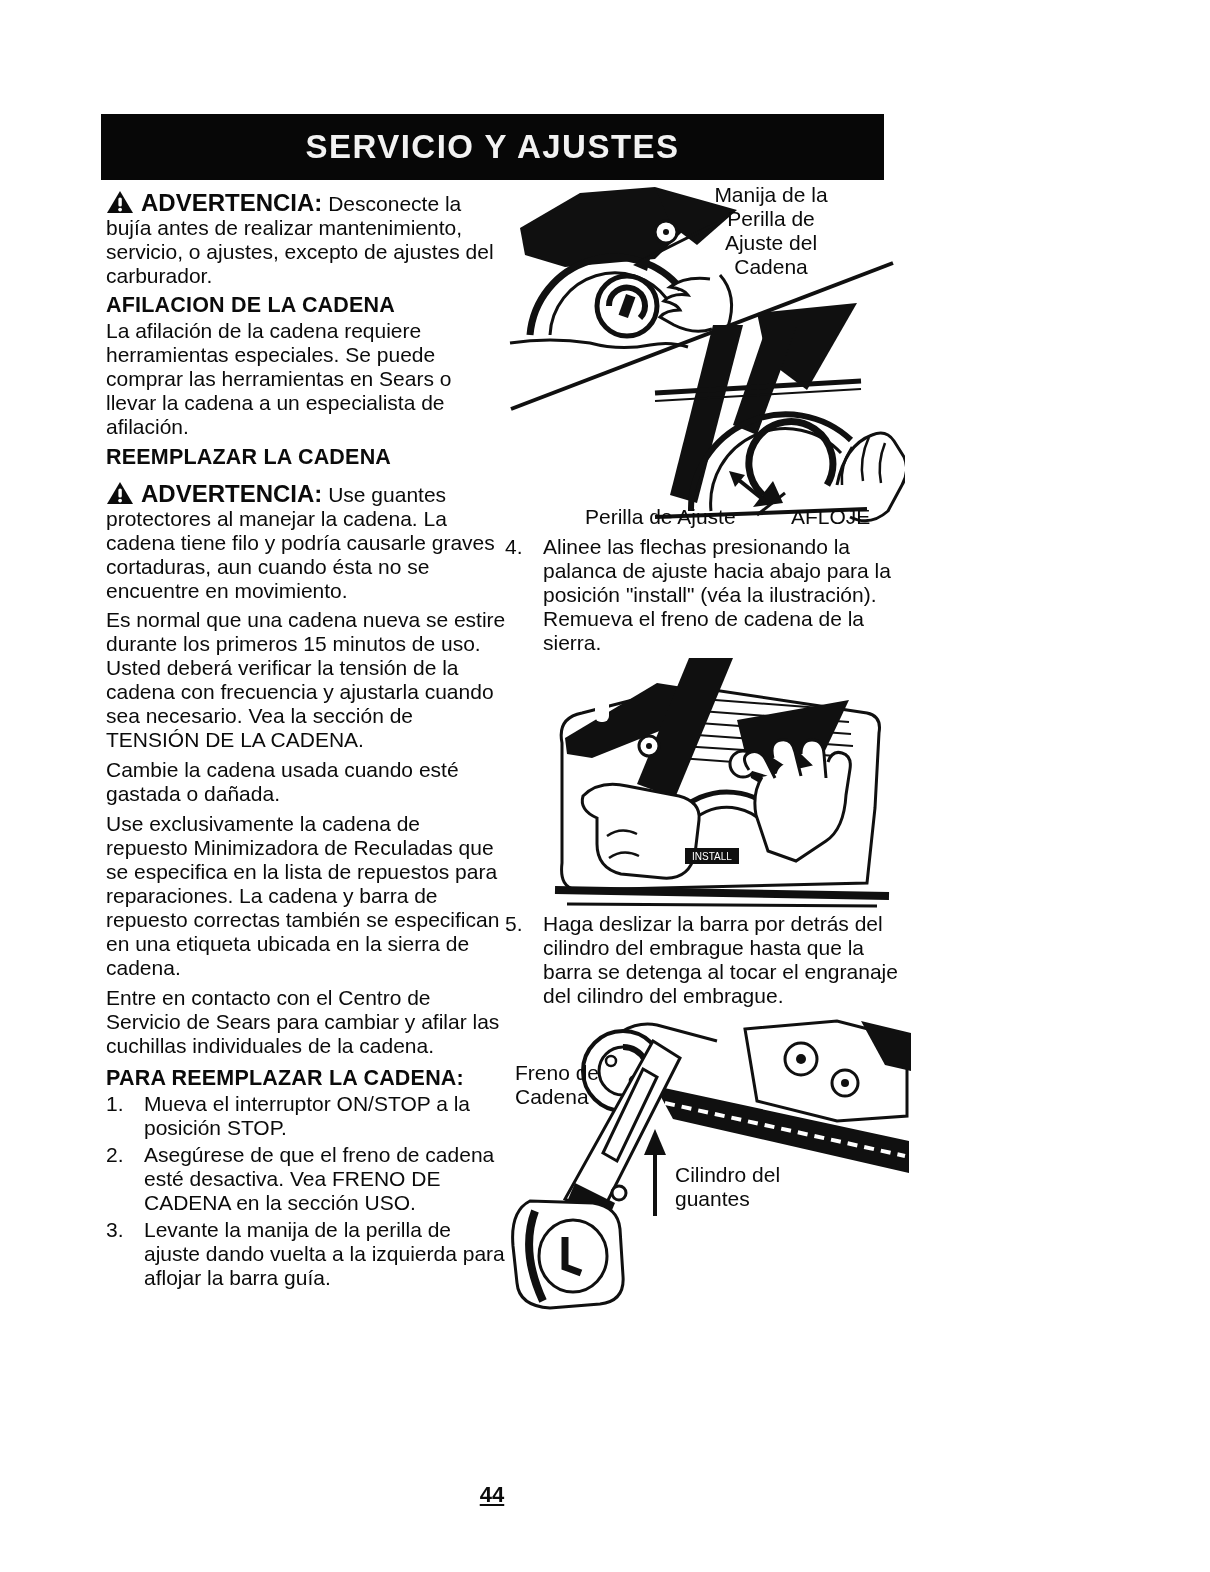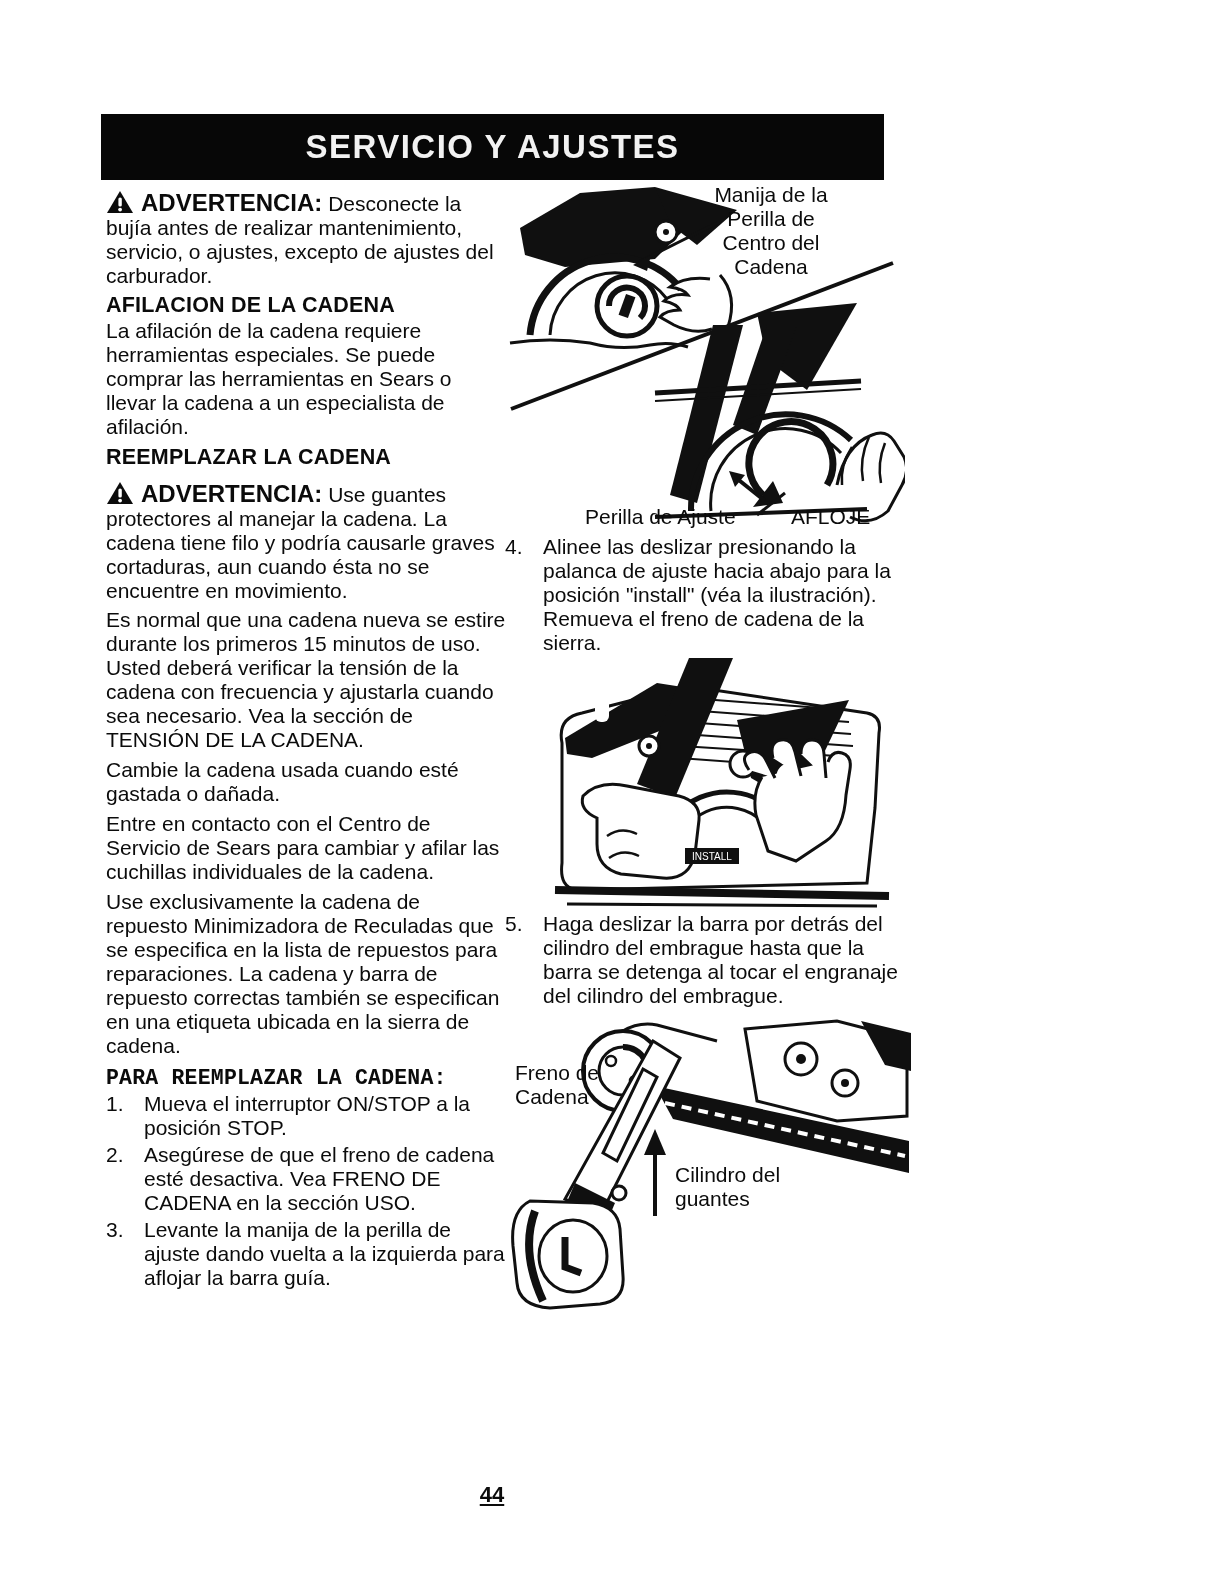--- a/index.html
+++ b/index.html
@@ -18,21 +18,21 @@
   .col-left {
     position:absolute; left:106px; top:190px; width:400px;
     font-size:21px; line-height:24px;
   }
   .col-right {
     position:absolute; left:505px; top:183px; width:406px;
     font-size:21px; line-height:24px;
   }
   p.body { margin:0 0 6px 0; }
   h3.sect { font-size:21.5px; font-weight:bold; margin:3px 0 2px 0; letter-spacing:0.2px; }
-  h3.sect.gap-top { margin-top:8px;font-family:Liberation Mono, monospace; }
+  h3.sect.gap-top { margin-top:8px; }
   .warning { margin:0 0 5px 0; }
   .warning.gap-top { margin-top:12px; }
   .warn-label { font-weight:bold; font-size:24px; }
   .tri { display:inline-block; vertical-align:-3px; margin-right:7px; }
   .steps { margin-top:1px; }
   .step { display:flex; margin:0 0 3px 0; }
   .step-num { flex:0 0 38px; width:38px; }
   .step-text { flex:1; }
   .fig { position:relative; }
   .fig1 { height:352px; }
@@ -75,22 +75,22 @@
       <svg class="tri" width="28" height="24" viewBox="0 0 28 24">
         <polygon points="14,1 27,23 1,23" fill="#0b0b0b"></polygon>
         <rect x="12.4" y="7.5" width="3.4" height="9" rx="1.6" fill="#fff"></rect>
         <circle cx="14.1" cy="19.6" r="1.9" fill="#fff"></circle>
       </svg><span class="warn-label">ADVERTENCIA:</span>
       <span>Use guantes protectores al manejar la cadena. La cadena tiene filo y podría causarle graves cortaduras, aun cuando ésta no se encuentre en movimiento.</span>
     </p>
 
     <p class="body">Es normal que una cadena nueva se estire durante los primeros 15 minutos de uso. Usted deberá verificar la tensión de la cadena con frecuencia y ajustarla cuando sea necesario. Vea la sección de TENSIÓN DE LA CADENA.</p>
     <p class="body">Cambie la cadena usada cuando esté gastada o dañada.</p>
+    <p class="body">Use exclusivamente la cadena de repuesto Minimizadora de Reculadas que se especifica en la lista de repuestos para reparaciones. La cadena y barra de repuesto correctas también se especifican en una etiqueta ubicada en la sierra de cadena.</p>
     <p class="body">Entre en contacto con el Centro de Servicio de Sears para cambiar y afilar las cuchillas individuales de la cadena.</p>
-    <p class="body">Use exclusivamente la cadena de repuesto Minimizadora de Reculadas que se especifica en la lista de repuestos para reparaciones. La cadena y barra de repuesto correctas también se especifican en una etiqueta ubicada en la sierra de cadena.</p>
 
     <h3 class="sect gap-top">PARA REEMPLAZAR LA CADENA:</h3>
     <div class="steps">
       <div class="step">
         <span class="step-num">1.</span>
         <span class="step-text">Mueva el interruptor ON/STOP a la posición STOP.</span>
       </div>
       <div class="step">
         <span class="step-num">2.</span>
         <span class="step-text">Asegúrese de que el freno de cadena esté desactiva. Vea FRENO DE CADENA en la sección USO.</span>
@@ -136,30 +136,30 @@
         <path d="M332,302 q8,-40 35,-50 q14,-6 22,6 l10,16 q6,14 -2,28 l-14,26 q-18,16 -38,6" fill="#fff" stroke="#101010" stroke-width="3"></path>
         <path class="ln" d="M347,264 q-12,18 -10,38 M364,254 q-10,22 -6,44 M380,260 q-8,20 -4,40" stroke-width="2.5"></path>
         <line x1="260" y1="318" x2="230" y2="294" stroke="#101010" stroke-width="4"></line>
         <polygon points="224,288 240,292 230,304" fill="#101010"></polygon>
         <line x1="252" y1="332" x2="280" y2="310" stroke="#101010" stroke-width="3"></line>
         <line x1="150" y1="334" x2="362" y2="326" stroke="#101010" stroke-width="4"></line>
       </svg>
       <div class="fig-label center" style="left:202px; top:0; width:128px;">
         <div>Manija de la</div>
         <div>Perilla de</div>
-        <div>Centro del</div>
+        <div>Ajuste del</div>
         <div>Cadena</div>
       </div>
       <div class="fig-label" style="left:80px; top:322px;">Perilla de Ajuste</div>
       <div class="fig-label" style="left:286px; top:322px;">AFLOJE</div>
     </div>
 
     <div class="step">
       <span class="step-num">4.</span>
-      <span class="step-text">Alinee las deslizar presionando la palanca de ajuste hacia abajo para la posición "install" (véa la ilustración).  Remueva el freno de cadena de la sierra.</span>
+      <span class="step-text">Alinee las flechas presionando la palanca de ajuste hacia abajo para la posición "install" (véa la ilustración).  Remueva el freno de cadena de la sierra.</span>
     </div>
 
     <div class="fig fig2">
       <svg width="370" height="252" viewBox="0 0 370 252" style="position:absolute; left:32px; top:0;">
         <path d="M25,85 Q20,60 45,55 L150,28 L330,55 Q345,58 342,75 L338,150 L330,225 L40,232 Q22,230 25,205 Z" fill="#fff" stroke="#101010" stroke-width="3"></path>
         <polygon points="28,80 120,25 152,30 150,62 55,100 30,96" fill="#101010"></polygon>
         <rect x="58" y="38" width="14" height="26" rx="6" fill="#fff"></rect>
         <g stroke="#101010" stroke-width="2">
           <line x1="152" y1="40" x2="310" y2="52"></line>
           <line x1="150" y1="52" x2="312" y2="64"></line>

